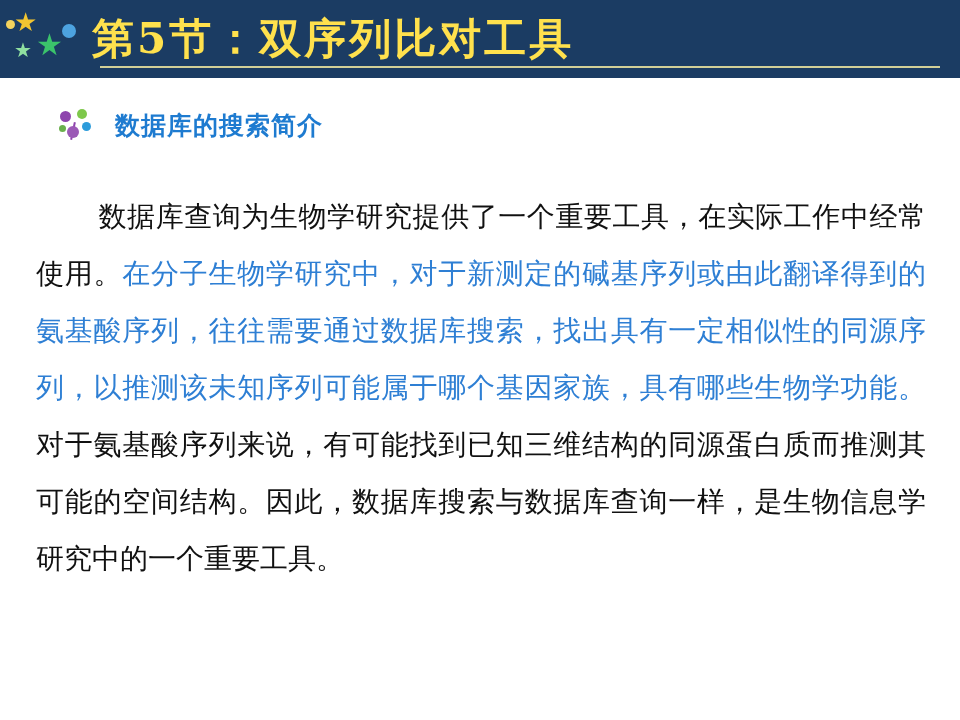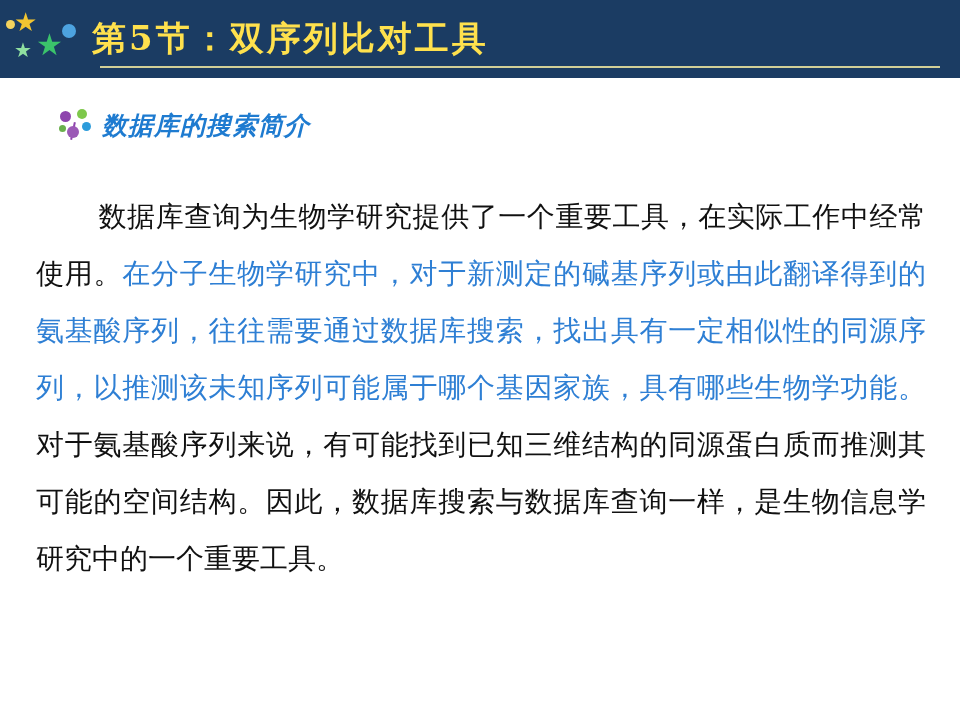--- a/index.html
+++ b/index.html
@@ -56,43 +56,42 @@
   .dot2 {
     position: absolute;
     left: 6px; top: 20px;
     width: 9px; height: 9px;
     border-radius: 50%;
     background: #f4d35e;
   }
   .title-text {
     color: #ffe14d;
     font-family: "DejaVu Serif", serif;
-    font-size: 34px;
+    font-size: 42px;
     font-weight: bold;
     letter-spacing: 3px;
     white-space: nowrap;
   }
   .title-underline {
     position: absolute;
     left: 100px;
     top: 66px;
     width: 840px;
     height: 2px;
     background: #f2e9a0;
     opacity: 0.85;
   }
   
   .section-head {
     position: absolute;
     left: 58px;
     top: 108px;
     display: flex;
     align-items: center;
-    gap: 10px;
-    font-style: italic;
+    gap: 23px;
   }
   .flower-icon {
     position: relative;
     width: 34px;
     height: 34px;
     flex: 0 0 auto;
   }
   .flower-icon .petal {
     position: absolute;
     border-radius: 50%;

